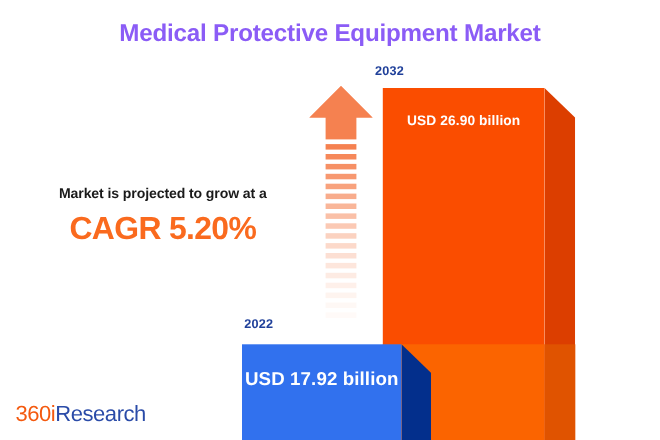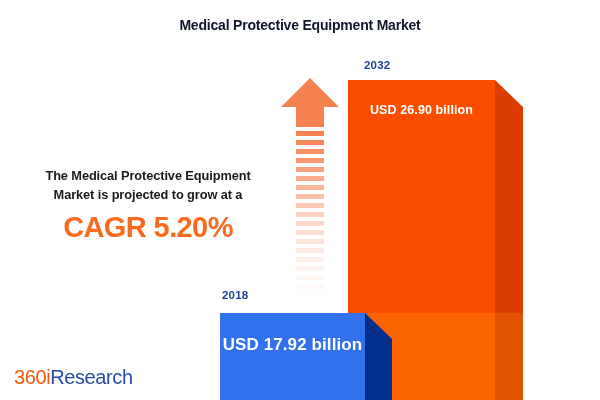--- a/index.html
+++ b/index.html
@@ -21,36 +21,36 @@
     overflow: hidden;
   }
 
   
   #chart-title {
     position: absolute;
     left: 0;
     top: 17px;
     width: 600px;
     text-align: center;
-    font-size: 14px;
-    font-weight: bold;
-    color: #0f172a;
+    font-size: 22px;
+    font-weight: bold;
+    color: #8b5cf6;
     letter-spacing: -0.2px;
     white-space: nowrap;
   }
 
   
   .year-label {
     position: absolute;
     font-size: 11.5px;
     font-weight: bold;
     color: #20409A;
     letter-spacing: 0.2px;
   }
-  #year-2032 { left: 364px; top: 59px; }
+  #year-2032 { left: 341px; top: 59px; }
   #year-2024 { left: 222px; top: 289px; }
 
   
   .bar-group { position: absolute; }
 
   
   #bar-2032 {
     left: 348px;
     top: 80px;
     width: 175px;
@@ -231,28 +231,27 @@
     <div class="arrow-stripe" style="top:143px; opacity:0.30;"></div>
     <div class="arrow-stripe" style="top:152px; opacity:0.25;"></div>
     <div class="arrow-stripe" style="top:161px; opacity:0.20;"></div>
     <div class="arrow-stripe" style="top:170px; opacity:0.16;"></div>
     <div class="arrow-stripe" style="top:179px; opacity:0.12;"></div>
     <div class="arrow-stripe" style="top:188px; opacity:0.09;"></div>
     <div class="arrow-stripe" style="top:197px; opacity:0.06;"></div>
     <div class="arrow-stripe" style="top:206px; opacity:0.04;"></div>
   </div>
 
-  <div id="year-2024" class="year-label">2018</div>
+  <div id="year-2024" class="year-label">2022</div>
   <div id="bar-2024" class="bar-group">
     <div id="bar-2024-side"></div>
     <div id="bar-2024-front"></div>
     <div id="bar-2024-value">USD 17.92 billion</div>
   </div>
 
   <div id="callout">
-    <div class="callout-line">The Medical Protective Equipment</div>
     <div class="callout-line">Market is projected to grow at a</div>
     <div id="cagr-value">CAGR 5.20%</div>
   </div>
 
   <div id="logo"><span id="logo-360">360</span><span id="logo-i">i</span><span id="logo-research">Research</span></div>
 
 </div>
 
 </body></html>

